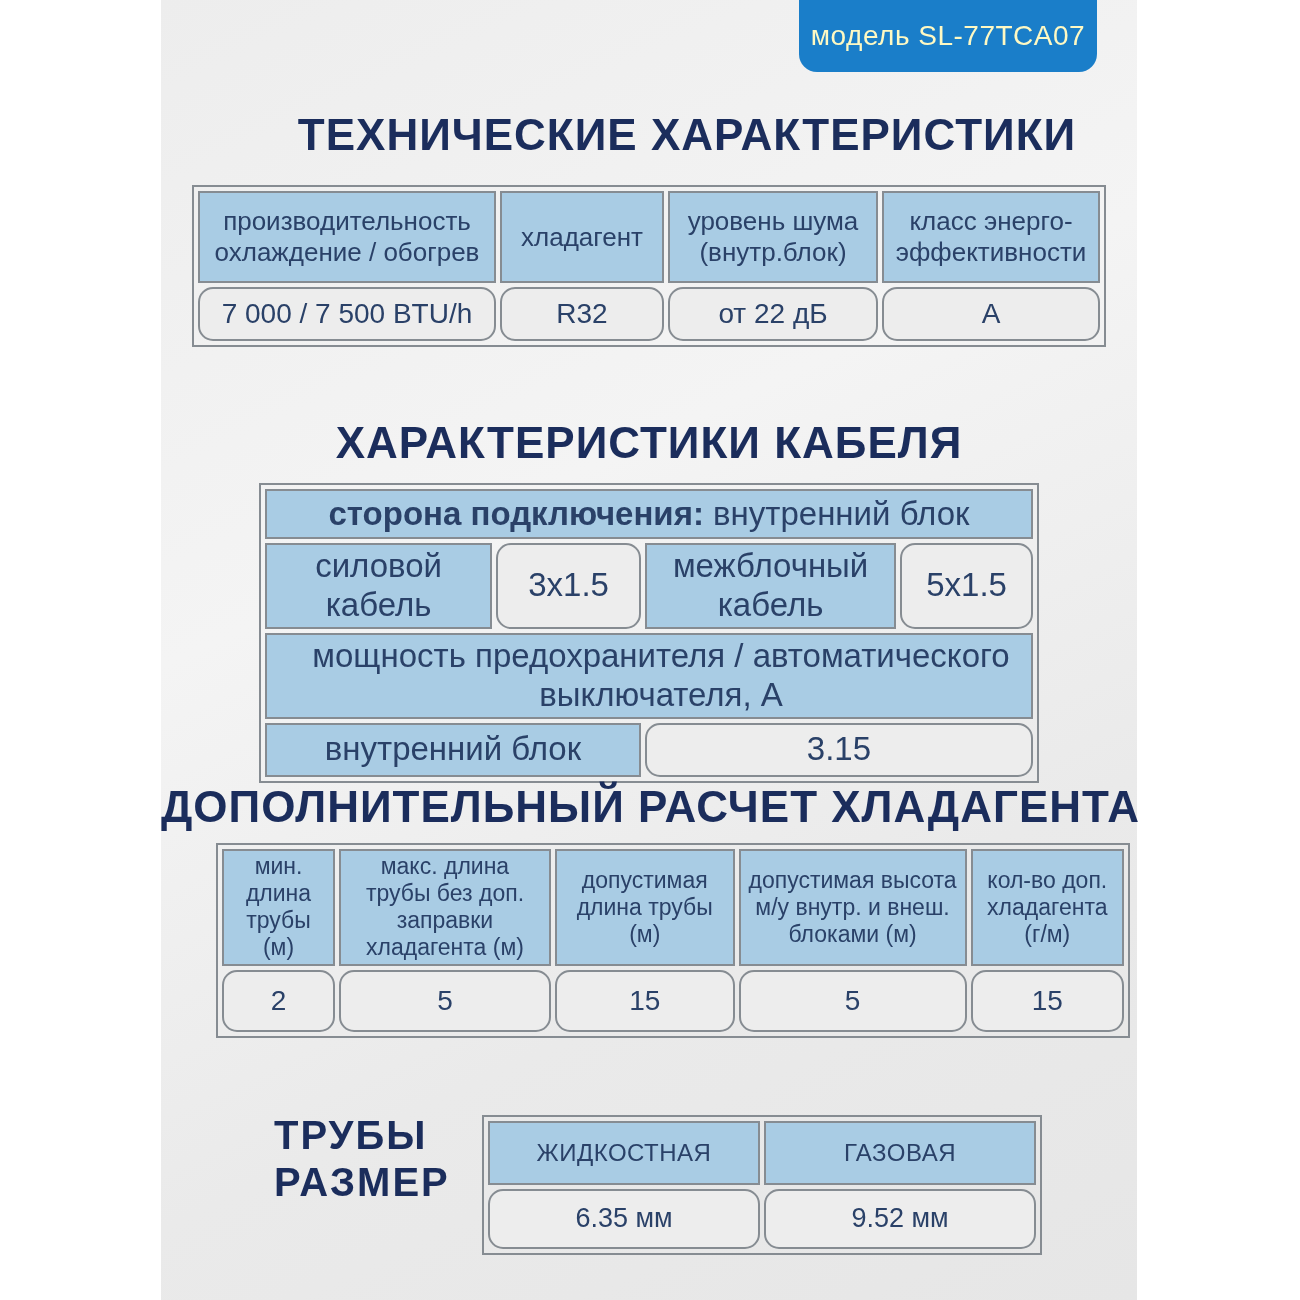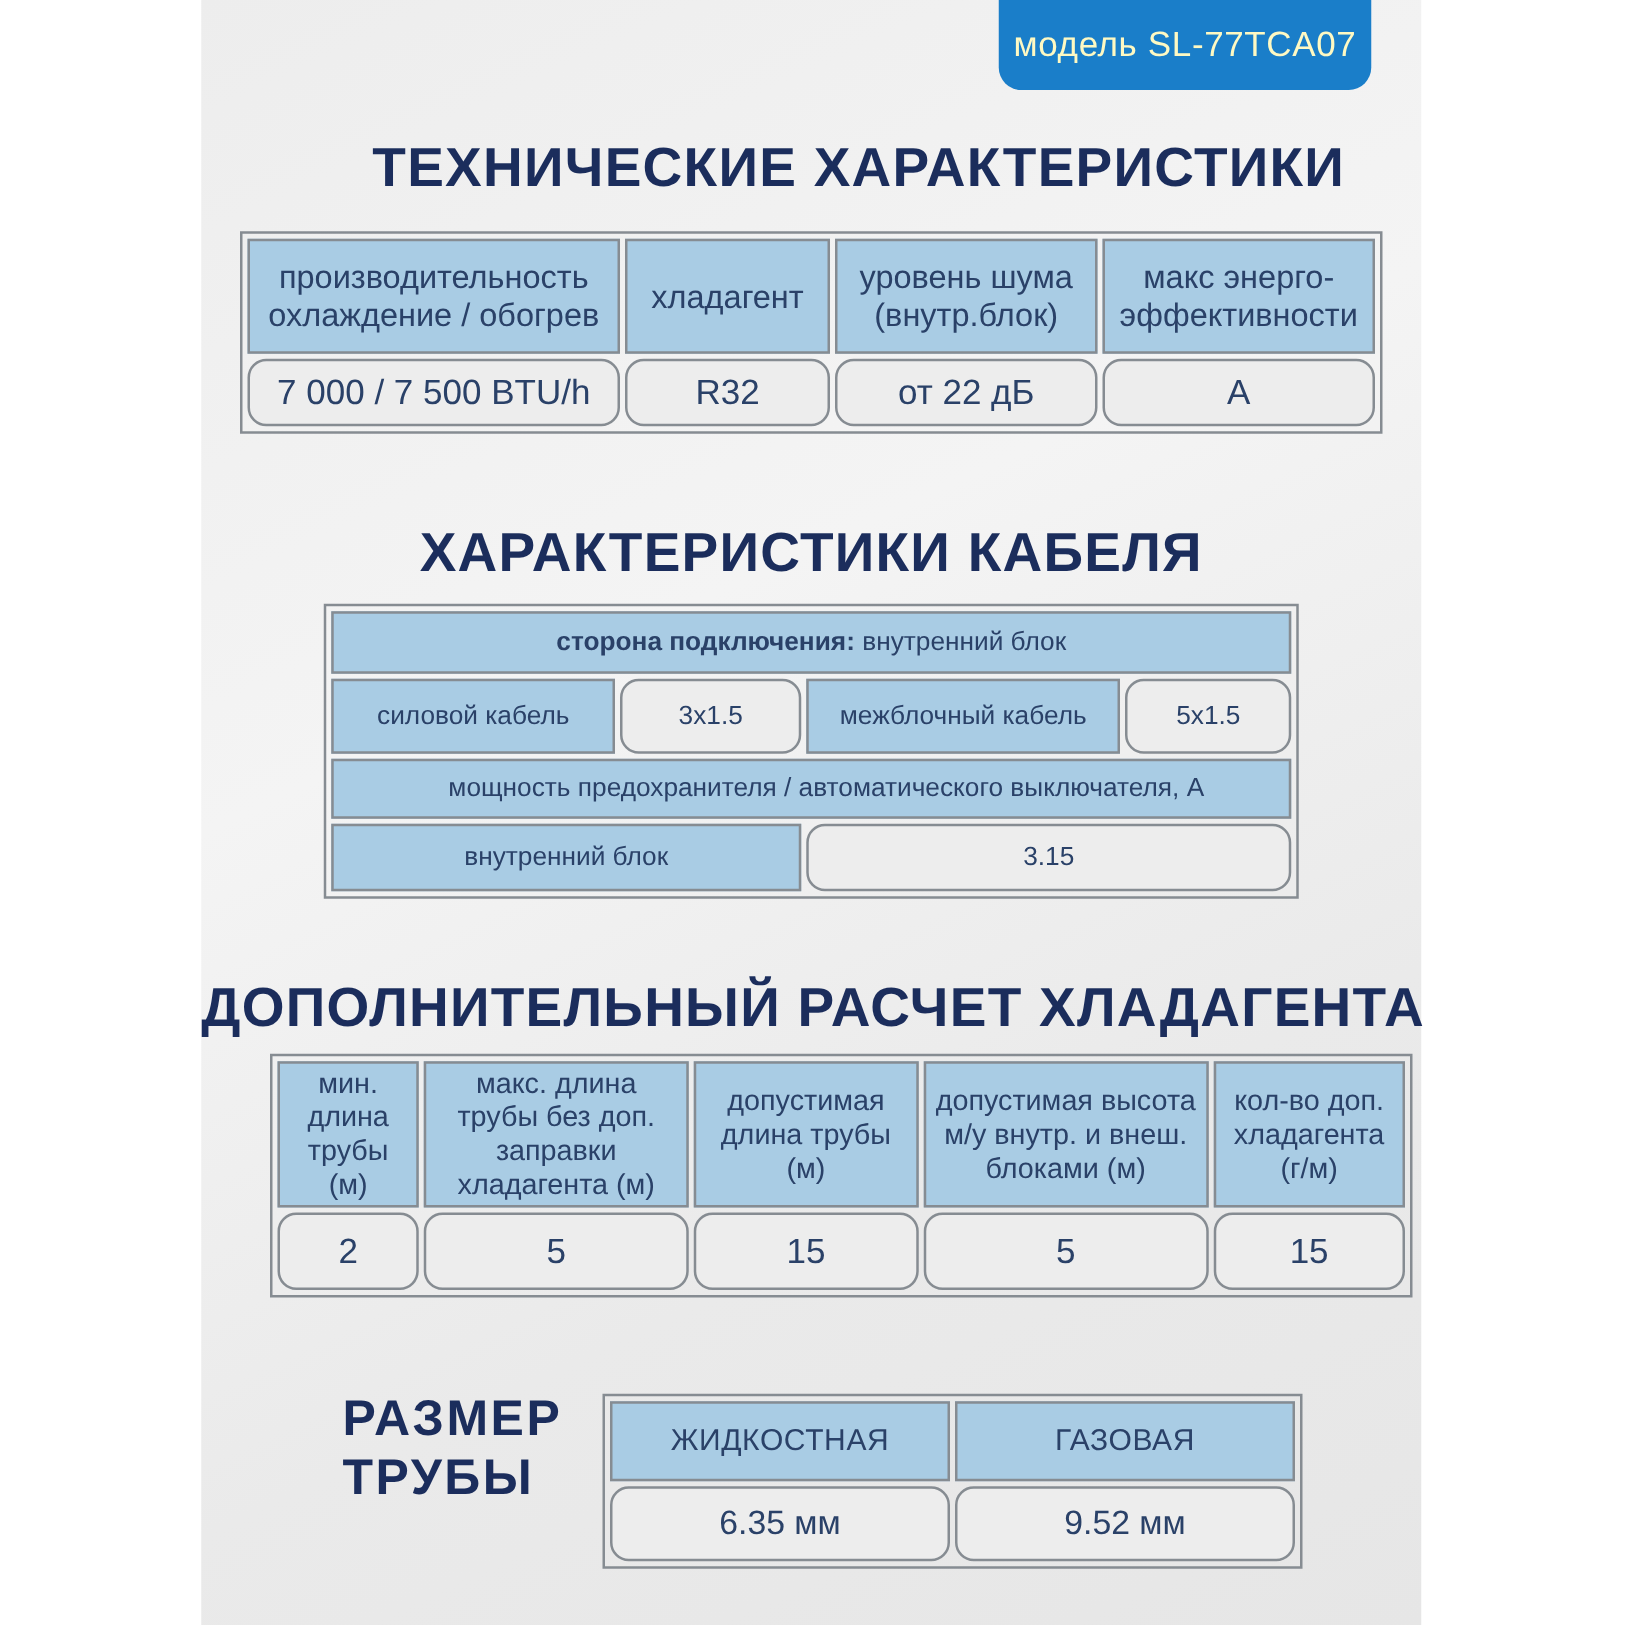--- a/index.html
+++ b/index.html
@@ -32,21 +32,21 @@
     table-layout:fixed;
   }
   table.tbl td{
     border:2px solid #868c92;text-align:center;vertical-align:middle;
     color:#2a4168;padding:2px 6px;line-height:1.18;
   }
   td.h{background:#a9cce4;}
   td.v{background:#ededed;border-radius:15px;}
   .t1 td.h{font-size:26px;}
   .t1 td.v{font-size:28px;}
-  .t2 td{font-size:21px;}
+  .t2 td{font-size:33px;}
   .t3 td.h{font-size:23px;}
   .t3 td.v{font-size:28px;}
   .t4 td.h{font-size:24px;letter-spacing:0.5px;margin-left:16px;}
   .t4 td.v{font-size:27px;}
   .bold{font-weight:bold;}
   .pipe-title{
     position:absolute;left:113px;top:1112px;
     font-weight:bold;color:#1b2d5c;font-size:40px;line-height:1.18;
     letter-spacing:2px;
   }
@@ -68,21 +68,21 @@
           <col style="width:298px">
           <col style="width:164px">
           <col style="width:210px">
           <col style="width:218px">
         </colgroup>
       <tbody>
           <tr>
         <td class="h" style="height:84px;">производительность охлаждение / обогрев</td>
         <td class="h">хладагент</td>
         <td class="h">уровень шума (внутр.блок)</td>
-        <td class="h">макс энерго-эффективности</td>
+        <td class="h">класс энерго-эффективности</td>
       </tr>
       <tr>
         <td class="v" style="height:46px;">7 000 / 7 500 BTU/h</td>
         <td class="v">R32</td>
         <td class="v">от 22 дБ</td>
         <td class="v">А</td>
       </tr>
     </tbody>
       </table>
   </div>
@@ -144,22 +144,22 @@
         <td class="v">5</td>
         <td class="v">15</td>
         <td class="v">5</td>
         <td class="v">15</td>
       </tr>
     </tbody>
       </table>
   </div>
 
   <div class="pipe-title">
+    <div>ТРУБЫ</div>
     <div>РАЗМЕР</div>
-    <div>ТРУБЫ</div>
   </div>
 
   <div class="tblwrap t4" style="left:321px;top:1115px;width:560px;">
     <table class="tbl t4">
       <colgroup>
           <col style="width:272px">
           <col style="width:272px">
         </colgroup>
       <tbody>
           <tr>

